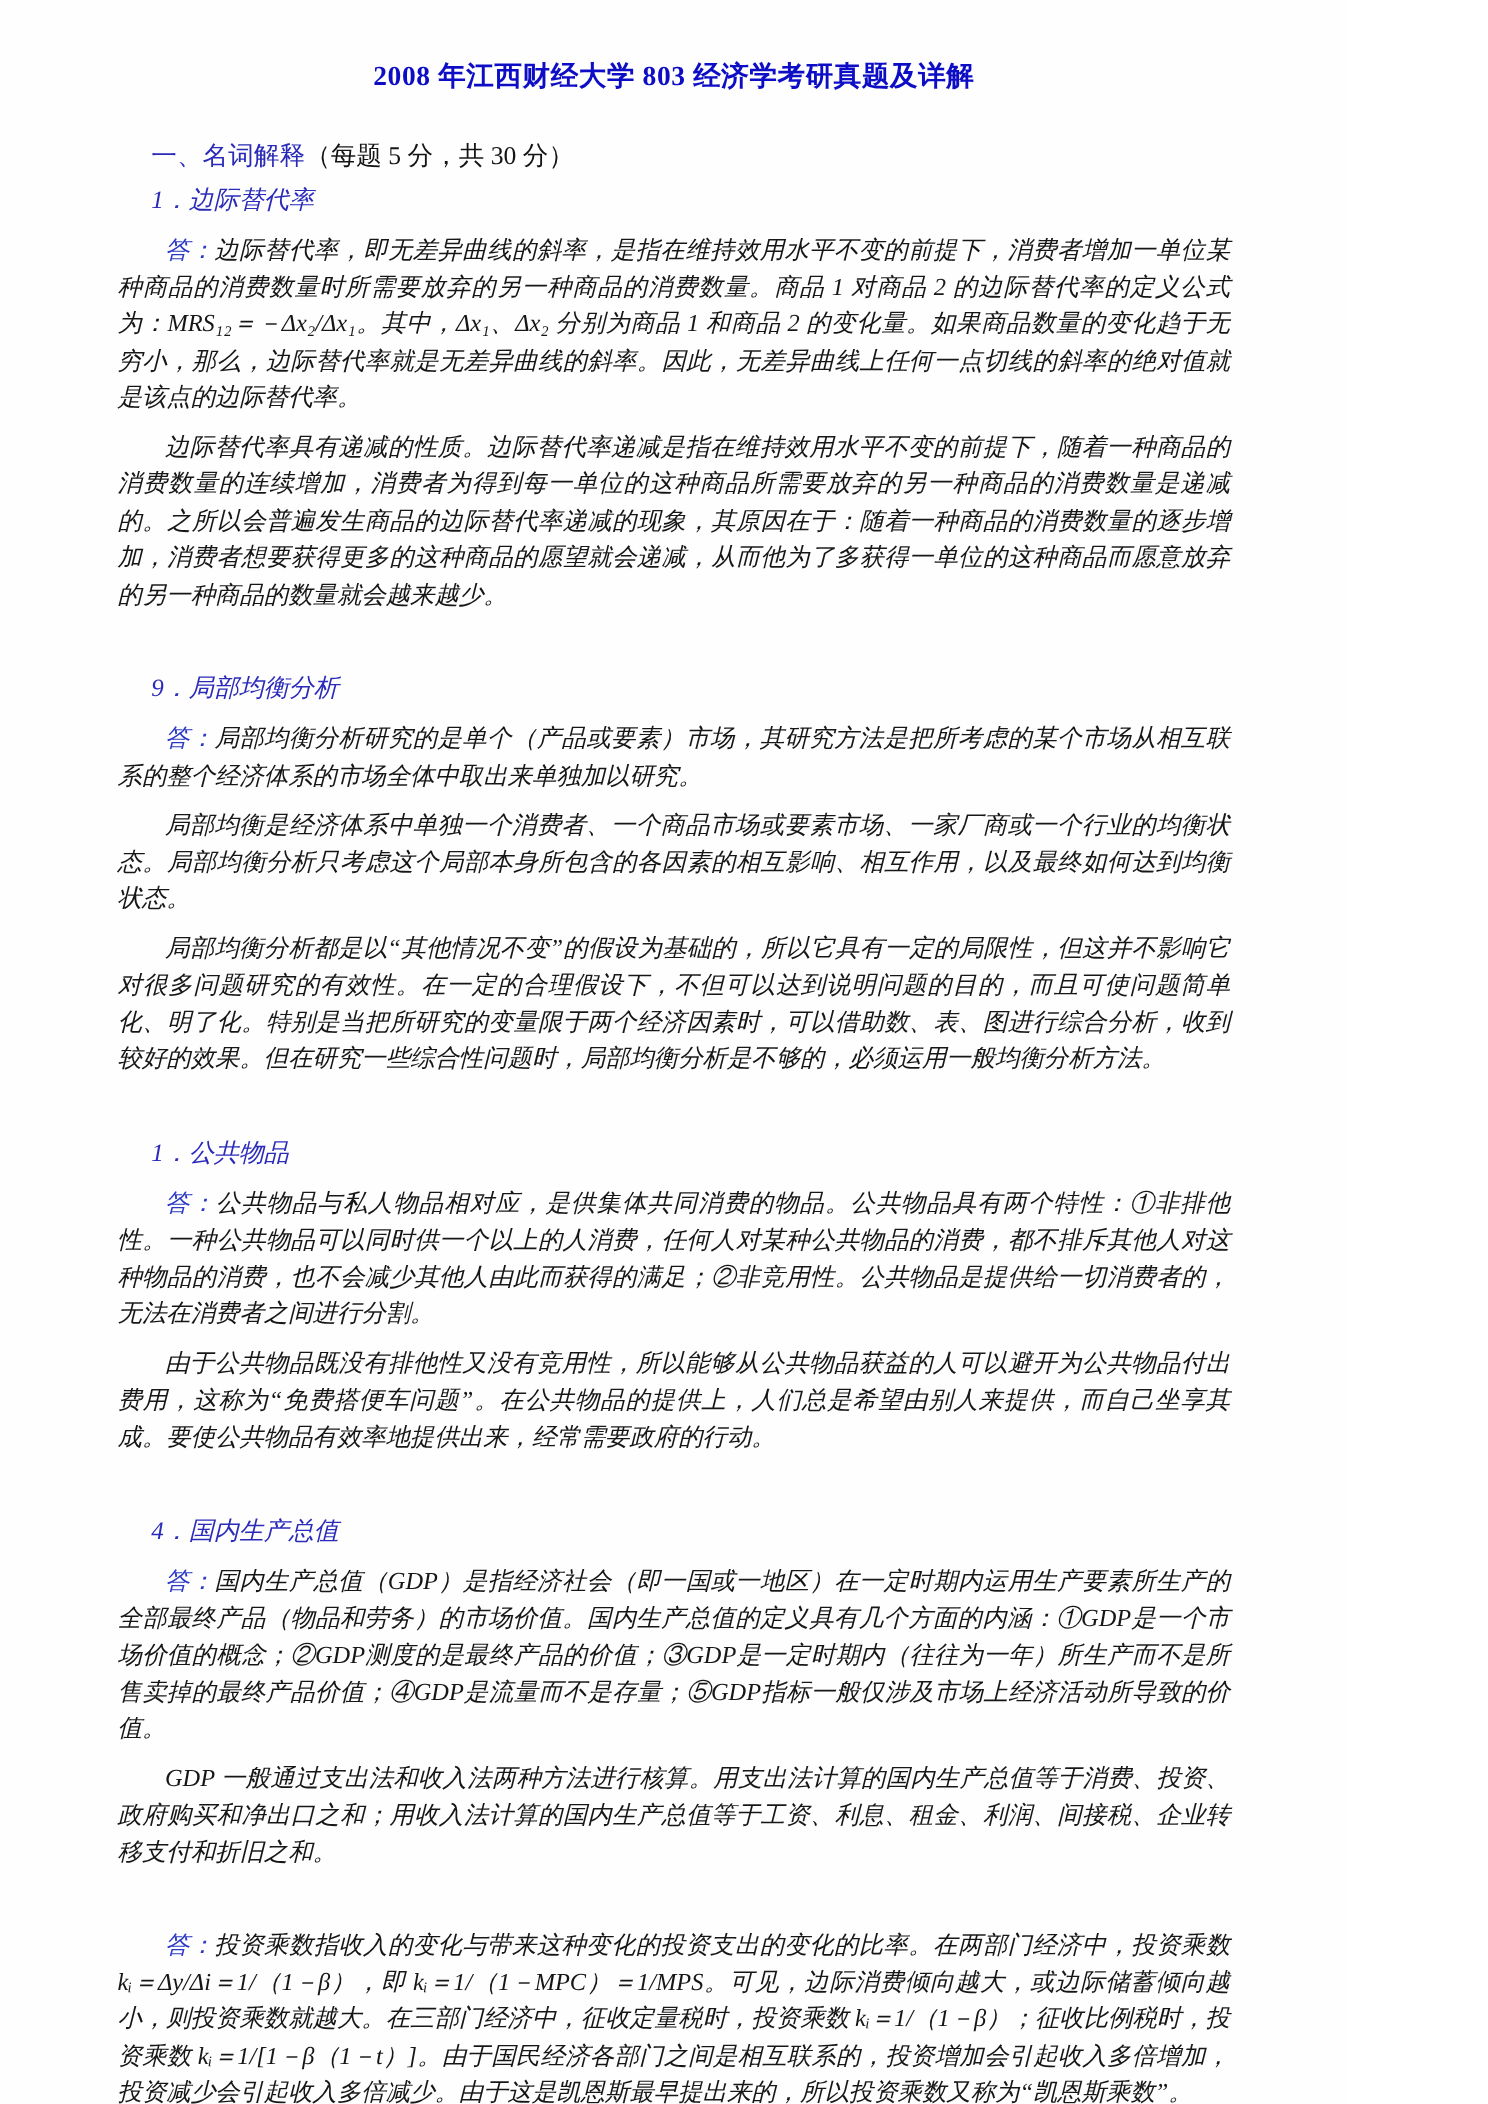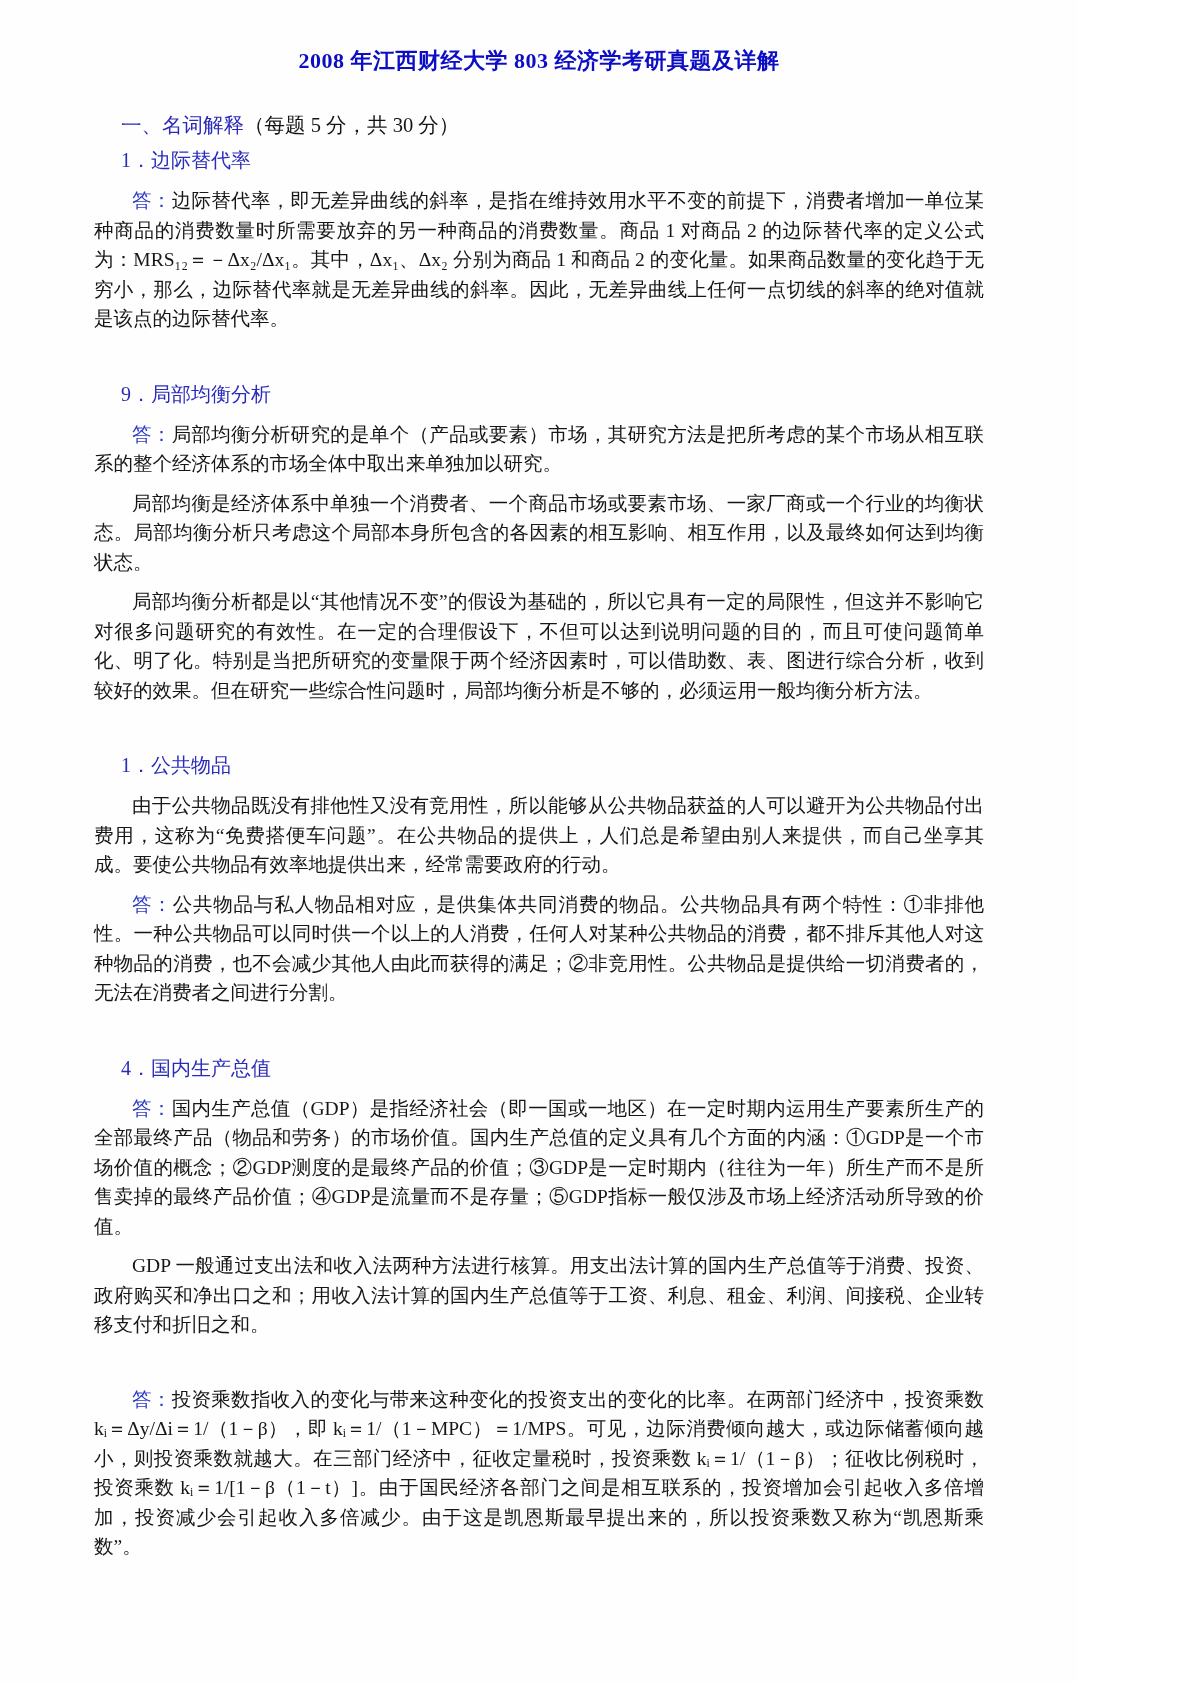--- a/index.html
+++ b/index.html
@@ -37,20 +37,21 @@
     font-family: Liberation Serif, serif;
   }
   .sec-label {
     color: #2a2ab8;
   }
   .sec-meta {
     color: #141414;
   }
   .term {
     margin-top: 45px;
+    font-style: italic;
   }
   .term.first {
     margin-top: 2px;
   }
   .term-heading {
     color: #2b2bba;
     font-size: 20px;
     line-height: 31px;
     text-indent: 37px;
     margin: 0 0 5px 0;
@@ -74,33 +75,34 @@
 
   <h1 class="doc-title">2008 年江西财经大学 803 经济学考研真题及详解</h1>
 
   <div class="section-head">
     <span class="sec-label">一、名词解释</span><span class="sec-meta">（每题 5 分，共 30 分）</span>
   </div>
 
   <div class="term first">
     <div class="term-heading">1．边际替代率</div>
     <p class="body"><span class="ans">答：</span><span>边际替代率，即无差异曲线的斜率，是指在维持效用水平不变的前提下，消费者增加一单位某种商品的消费数量时所需要放弃的另一种商品的消费数量。商品 1 对商品 2 的边际替代率的定义公式为：MRS₁₂＝－Δx₂/Δx₁。其中，Δx₁、Δx₂ 分别为商品 1 和商品 2 的变化量。如果商品数量的变化趋于无穷小，那么，边际替代率就是无差异曲线的斜率。因此，无差异曲线上任何一点切线的斜率的绝对值就是该点的边际替代率。</span></p>
+    <p class="body"><span>边际替代率具有递减的性质。边际替代率递减是指在维持效用水平不变的前提下，随着一种商品的消费数量的连续增加，消费者为得到每一单位的这种商品所需要放弃的另一种商品的消费数量是递减的。之所以会普遍发生商品的边际替代率递减的现象，其原因在于：随着一种商品的消费数量的逐步增加，消费者想要获得更多的这种商品的愿望就会递减，从而他为了多获得一单位的这种商品而愿意放弃的另一种商品的数量就会越来越少。</span></p>
   </div>
 
   <div class="term">
     <div class="term-heading">9．局部均衡分析</div>
     <p class="body"><span class="ans">答：</span><span>局部均衡分析研究的是单个（产品或要素）市场，其研究方法是把所考虑的某个市场从相互联系的整个经济体系的市场全体中取出来单独加以研究。</span></p>
     <p class="body"><span>局部均衡是经济体系中单独一个消费者、一个商品市场或要素市场、一家厂商或一个行业的均衡状态。局部均衡分析只考虑这个局部本身所包含的各因素的相互影响、相互作用，以及最终如何达到均衡状态。</span></p>
     <p class="body"><span>局部均衡分析都是以“其他情况不变”的假设为基础的，所以它具有一定的局限性，但这并不影响它对很多问题研究的有效性。在一定的合理假设下，不但可以达到说明问题的目的，而且可使问题简单化、明了化。特别是当把所研究的变量限于两个经济因素时，可以借助数、表、图进行综合分析，收到较好的效果。但在研究一些综合性问题时，局部均衡分析是不够的，必须运用一般均衡分析方法。</span></p>
   </div>
 
   <div class="term">
     <div class="term-heading">1．公共物品</div>
+    <p class="body"><span class="ans">答：</span><span>公共物品与私人物品相对应，是供集体共同消费的物品。公共物品具有两个特性：①非排他性。一种公共物品可以同时供一个以上的人消费，任何人对某种公共物品的消费，都不排斥其他人对这种物品的消费，也不会减少其他人由此而获得的满足；②非竞用性。公共物品是提供给一切消费者的，无法在消费者之间进行分割。</span></p>
     <p class="body"><span>由于公共物品既没有排他性又没有竞用性，所以能够从公共物品获益的人可以避开为公共物品付出费用，这称为“免费搭便车问题”。在公共物品的提供上，人们总是希望由别人来提供，而自己坐享其成。要使公共物品有效率地提供出来，经常需要政府的行动。</span></p>
-    <p class="body"><span class="ans">答：</span><span>公共物品与私人物品相对应，是供集体共同消费的物品。公共物品具有两个特性：①非排他性。一种公共物品可以同时供一个以上的人消费，任何人对某种公共物品的消费，都不排斥其他人对这种物品的消费，也不会减少其他人由此而获得的满足；②非竞用性。公共物品是提供给一切消费者的，无法在消费者之间进行分割。</span></p>
   </div>
 
   <div class="term">
     <div class="term-heading">4．国内生产总值</div>
     <p class="body"><span class="ans">答：</span><span>国内生产总值（GDP）是指经济社会（即一国或一地区）在一定时期内运用生产要素所生产的全部最终产品（物品和劳务）的市场价值。国内生产总值的定义具有几个方面的内涵：①GDP是一个市场价值的概念；②GDP测度的是最终产品的价值；③GDP是一定时期内（往往为一年）所生产而不是所售卖掉的最终产品价值；④GDP是流量而不是存量；⑤GDP指标一般仅涉及市场上经济活动所导致的价值。</span></p>
     <p class="body"><span>GDP 一般通过支出法和收入法两种方法进行核算。用支出法计算的国内生产总值等于消费、投资、政府购买和净出口之和；用收入法计算的国内生产总值等于工资、利息、租金、利润、间接税、企业转移支付和折旧之和。</span></p>
   </div>
 
   <div class="term">
     <p class="body"><span class="ans">答：</span><span>投资乘数指收入的变化与带来这种变化的投资支出的变化的比率。在两部门经济中，投资乘数 kᵢ＝Δy/Δi＝1/（1－β），即 kᵢ＝1/（1－MPC）＝1/MPS。可见，边际消费倾向越大，或边际储蓄倾向越小，则投资乘数就越大。在三部门经济中，征收定量税时，投资乘数 kᵢ＝1/（1－β）；征收比例税时，投资乘数 kᵢ＝1/[1－β（1－t）]。由于国民经济各部门之间是相互联系的，投资增加会引起收入多倍增加，投资减少会引起收入多倍减少。由于这是凯恩斯最早提出来的，所以投资乘数又称为“凯恩斯乘数”。</span></p>

